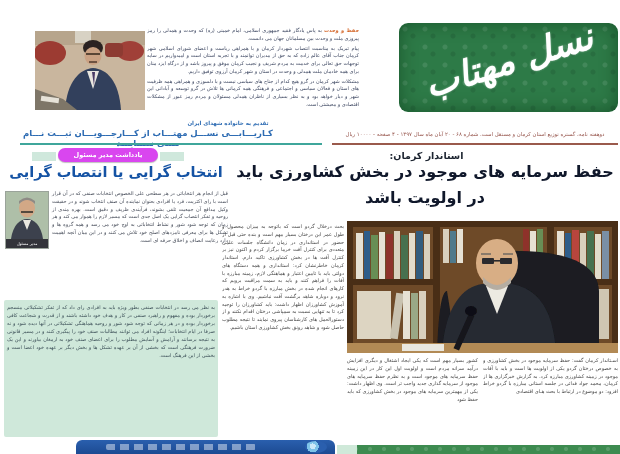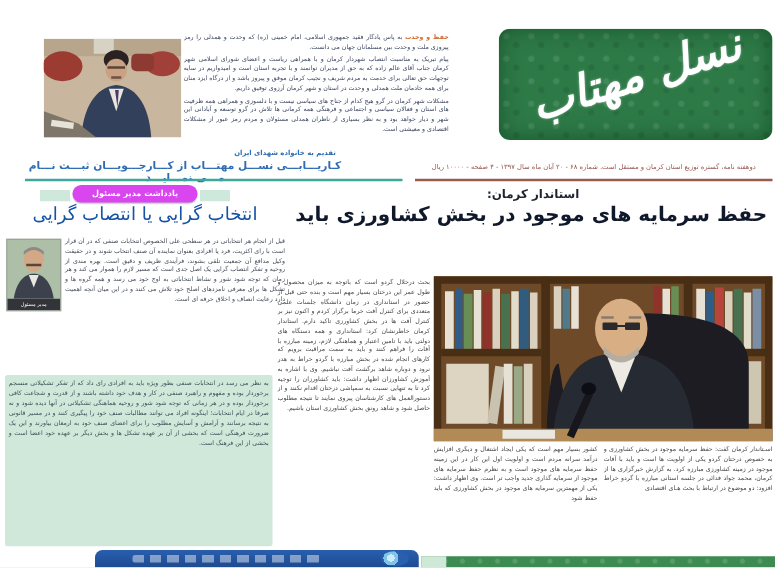--- a/index.html
+++ b/index.html
@@ -27,21 +27,21 @@
     font-weight:bold;font-size:8.5px;letter-spacing:.4px;}
   .issue-info{left:332px;top:131px;width:286px;text-align:center;color:#96554c;font-size:5.4px;}
   .rule-teal{left:20px;top:143px;width:302px;height:2px;background:#3fa69b;}
   .rule-maroon{left:332px;top:143px;width:286px;height:2px;background:#9a5a4c;}
   
   .flank{top:152px;width:24px;height:9px;background:#cfe8dc;}
   .ed-label{left:58px;top:148px;width:100px;height:14px;background:#d946ef;border-radius:8px;
     color:#ffffff;font-size:6.5px;font-weight:bold;text-align:center;line-height:14px;
     box-shadow:0 1px 1px rgba(0,0,0,.25);}
   .ed-headline{left:4px;top:164px;width:224px;text-align:center;color:#1553a4;
-    font-weight:normal;font-size:14.5px;}
+    font-weight:bold;font-size:14.5px;}
   .ed-body{left:4px;top:190px;width:224px;height:108px;overflow:hidden;
     font-size:5px;line-height:1.55;color:#454b58;text-align:justify;}
   .portrait{float:left;width:42px;height:56px;margin:1px 3px 2px 1px;border:1px solid #9aa39a;
     background:#aebfa8;position:relative;}
   .portrait-caption{position:absolute;left:0;bottom:0;width:100%;height:9px;background:#33343a;
     color:#ffffff;font-size:4px;text-align:center;line-height:9px;overflow:hidden;}
   .ed-highlight{left:4px;top:300px;width:208px;height:131px;background:#cfe8da;
     padding:3px;font-size:5px;line-height:1.6;color:#3d5058;text-align:justify;overflow:hidden;
     border-radius:2px;}
   
@@ -136,20 +136,21 @@
       </svg>
       <div class="portrait-caption">مدیر مسئول</div>
     </div>
     <span>قبل از انجام هر انتخاباتی در هر سطحی علی الخصوص انتخابات صنفی که در آن قرار است با رای اکثریت، فرد یا افرادی بعنوان نماینده آن صنف انتخاب شوند و در حقیقت وکیل مدافع آن جمعیت تلقی بشوند، فرآیندی ظریف و دقیق است. بهره مندی از روحیه و تفکر انتصاب گرایی یک اصل جدی است که مسیر لازم را هموار می کند و هر زمان که توجه شود شور و نشاط انتخاباتی به اوج خود می رسد و همه گروه ها و تشکل ها برای معرفی نامزدهای اصلح خود تلاش می کنند و در این میان آنچه اهمیت دارد رعایت انصاف و اخلاق حرفه ای است.</span>
   </div>
 
   <div class="abs ed-highlight tinylines">به نظر می رسد در انتخابات صنفی بطور ویژه باید به افرادی رای داد که از تفکر تشکیلاتی منسجم برخوردار بوده و مفهوم و راهبرد صنفی در کار و هدف خود داشته باشند و از قدرت و شجاعت کافی برخوردار بوده و در هر زمانی که توجه شود شور و روحیه هماهنگی تشکیلاتی در آنها دیده شود و نه صرفا در ایام انتخابات؛ اینگونه افراد می توانند مطالبات صنف خود را پیگیری کنند و در مسیر قانونی به نتیجه برسانند و آرامش و آسایش مطلوب را برای اعضای صنف خود به ارمغان بیاورند و این یک ضرورت فرهنگی است که بخشی از آن بر عهده تشکل ها و بخش دیگر بر عهده خود اعضا است و بخشی از این فرهنگ است.</div>
 
   <div class="abs kicker">استاندار کرمان:</div>
   <div class="abs headline hl1">حفظ سرمایه های موجود در بخش کشاورزی باید</div>
+  <div class="abs headline hl2">در اولویت باشد</div>
 
   <div class="abs mid-col tinylines">بحث درخلال گردو است که باتوجه به میزان محصول و طول عمر این درختان بسیار مهم است و بنده حتی قبل از حضور در استانداری در زمان دانشگاه جلسات علمی متعددی برای کنترل آفت خرما برگزار کردم و اکنون نیز بر کنترل آفت ها در بخش کشاورزی تاکید دارم. استاندار کرمان خاطرنشان کرد: استانداری و همه دستگاه های دولتی باید با تامین اعتبار و هماهنگی لازم، زمینه مبارزه با آفات را فراهم کنند و باید به سمت مراقبت برویم که کارهای انجام شده در بخش مبارزه با گردو خراط به هدر نرود و دوباره شاهد برگشت آفت نباشیم. وی با اشاره به آموزش کشاورزان اظهار داشت: باید کشاورزان را توجیه کرد تا به تنهایی نسبت به سمپاشی درختان اقدام نکنند و از دستورالعمل های کارشناسان پیروی نمایند تا نتیجه مطلوب حاصل شود و شاهد رونق بخش کشاورزی استان باشیم.</div>
 
   <div class="abs photo-frame">
     <svg width="271" height="132" viewBox="0 0 271 132">
       <defs>
           <filter id="b2">
             <feGaussianBlur stdDeviation="0.55"></feGaussianBlur>
           </filter>
         </defs>

